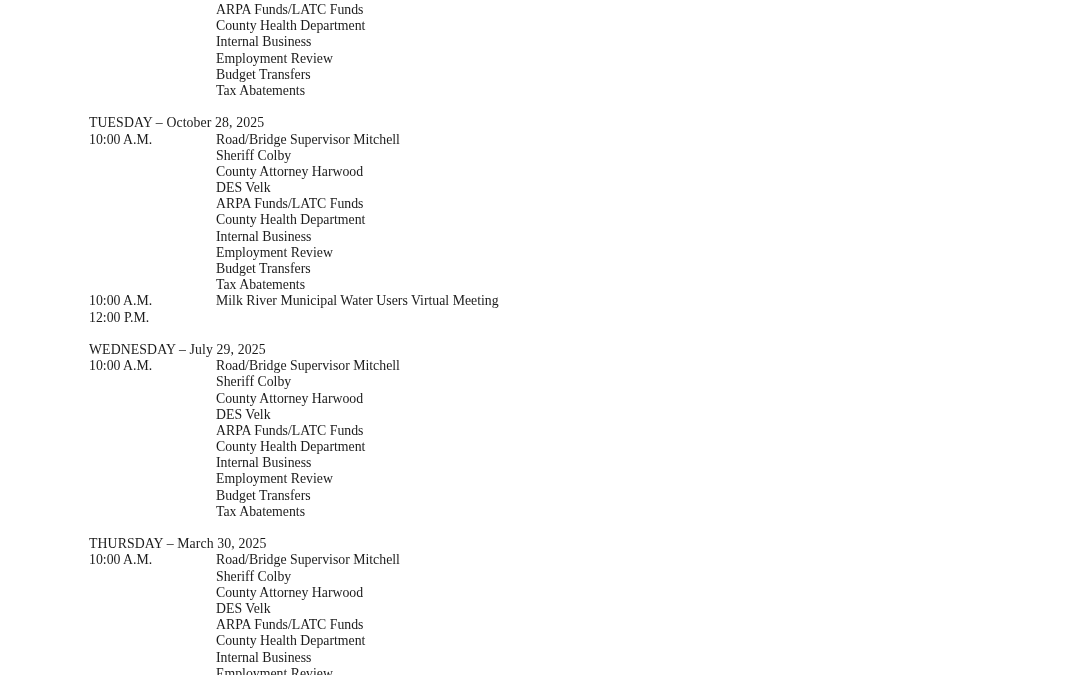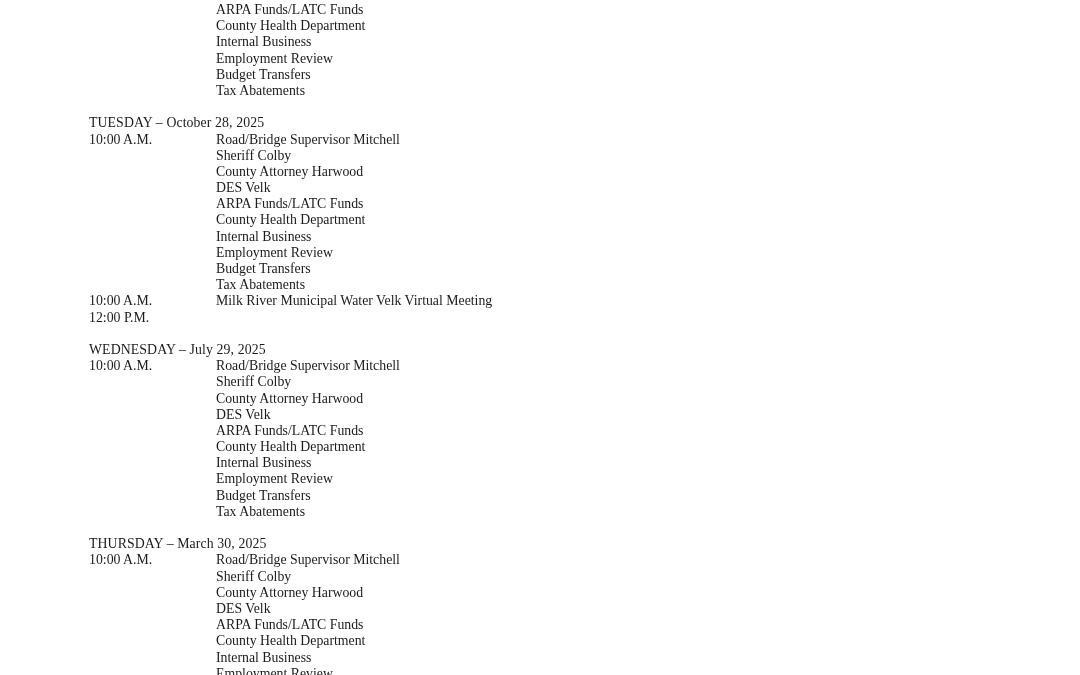--- a/index.html
+++ b/index.html
@@ -107,21 +107,21 @@
       <div class="line">
         <span class="time"></span>
         <span class="item">Budget Transfers</span>
       </div>
       <div class="line">
         <span class="time"></span>
         <span class="item">Tax Abatements</span>
       </div>
       <div class="line">
         <span class="time">10:00 A.M.</span>
-        <span class="item">Milk River Municipal Water Velk Virtual Meeting</span>
+        <span class="item">Milk River Municipal Water Users Virtual Meeting</span>
       </div>
       <div class="line">
         <span class="time">12:00 P.M.</span>
       </div>
       <div class="line blank"></div>
       <div class="line heading">WEDNESDAY – July 29, 2025</div>
       <div class="line">
         <span class="time">10:00 A.M.</span>
         <span class="item">Road/Bridge Supervisor Mitchell</span>
       </div>

